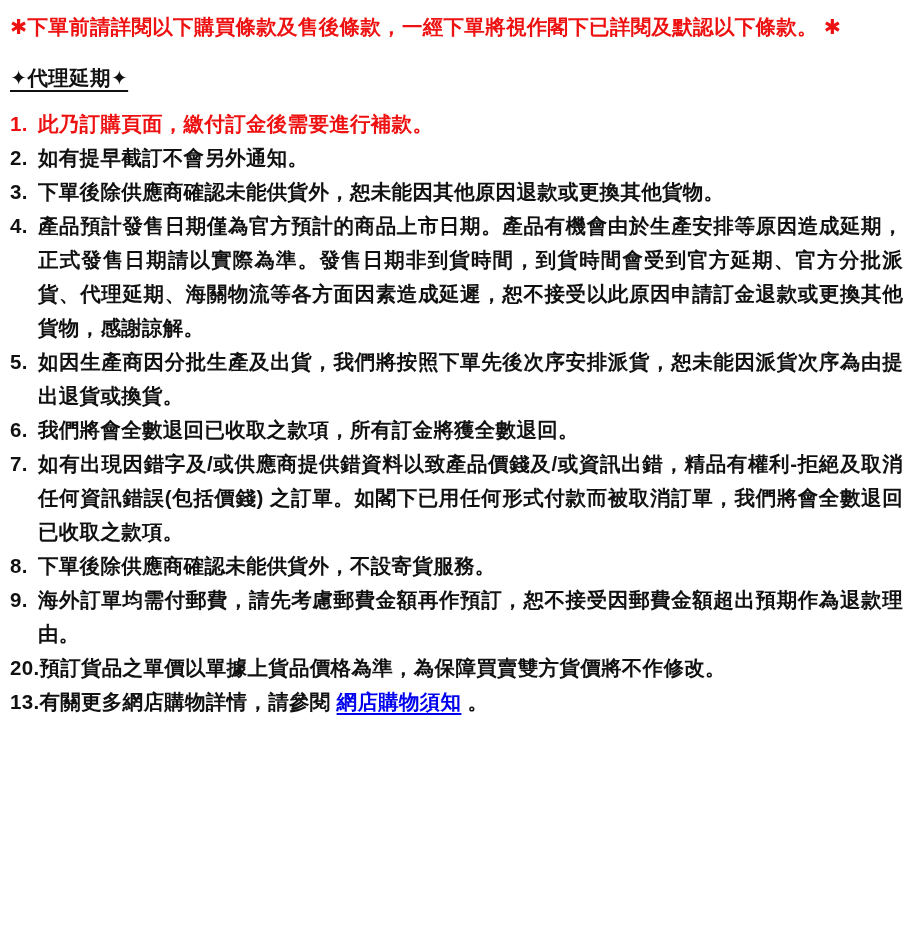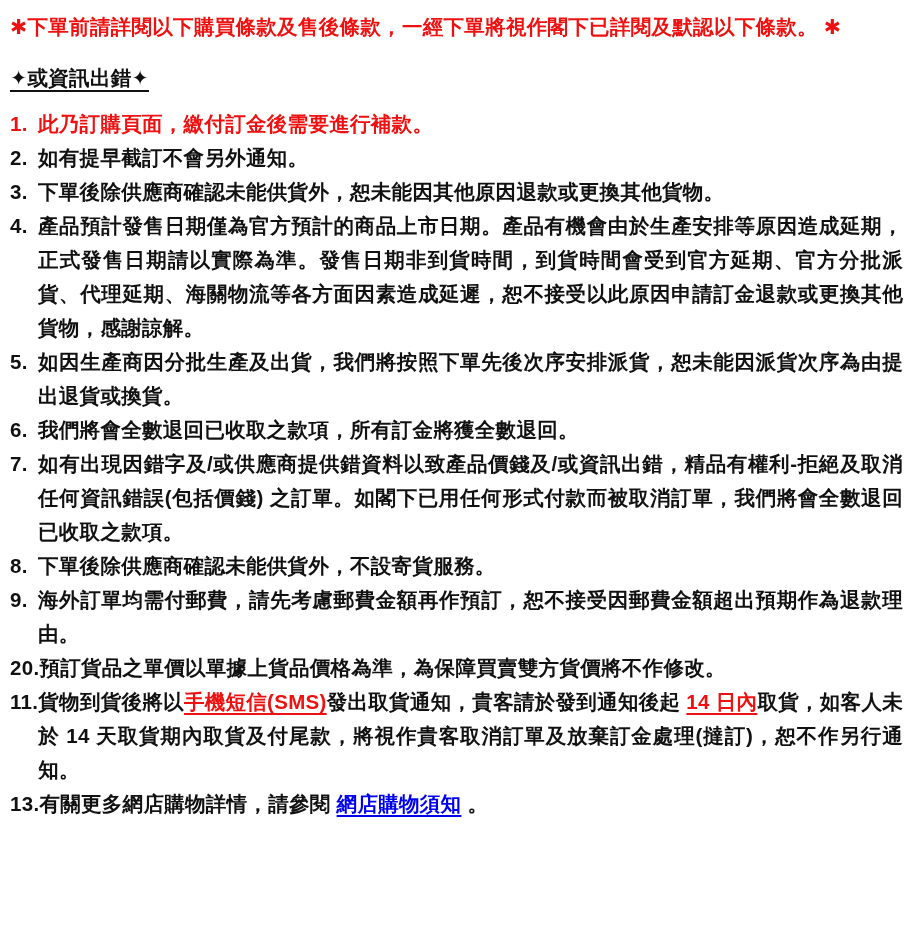--- a/index.html
+++ b/index.html
@@ -66,21 +66,21 @@
     text-underline-offset: 4px;
     cursor: pointer;
   }
 </style>
 </head>
 <body>
 
 <div class="title">✱下單前請詳閱以下購買條款及售後條款，一經下單將視作閣下已詳閱及默認以下條款。 ✱</div>
 
 <div>
-  <span class="heading">✦或資訊出錯✦</span>
+  <span class="heading">✦代理延期✦</span>
 </div>
 
 <div class="list">
     <div class="item">
       <span class="num red">1.</span>
       <div class="text"><span class="seg-red">此乃訂購頁面，繳付訂金後需要進行補款。</span></div>
     </div>
     <div class="item">
       <span class="num">2.</span>
       <div class="text"><span class="seg-normal">如有提早截訂不會另外通知。</span></div>
@@ -111,20 +111,16 @@
     </div>
     <div class="item">
       <span class="num">9.</span>
       <div class="text"><span class="seg-normal">海外訂單均需付郵費，請先考慮郵費金額再作預訂，恕不接受因郵費金額超出預期作為退款理由。</span></div>
     </div>
     <div class="item">
       <span class="num">20.</span>
       <div class="text"><span class="seg-normal">預訂貨品之單價以單據上貨品價格為準，為保障買賣雙方貨價將不作修改。</span></div>
     </div>
     <div class="item">
-      <span class="num">11.</span>
-      <div class="text"><span class="seg-normal">貨物到貨後將以</span><span class="seg-red-underline">手機短信(SMS)</span><span class="seg-normal">發出取貨通知，貴客請於發到通知後起 </span><span class="seg-red-underline">14 日內</span><span class="seg-normal">取貨，如客人未於 14 天取貨期內取貨及付尾款，將視作貴客取消訂單及放棄訂金處理(撻訂)，恕不作另行通知。</span></div>
-    </div>
-    <div class="item">
       <span class="num">13.</span>
       <div class="text"><span class="seg-normal">有關更多網店購物詳情，請參閱 </span><span class="seg-link">網店購物須知</span><span class="seg-normal"> 。</span></div>
     </div>
   </div>
 
 </body></html>

